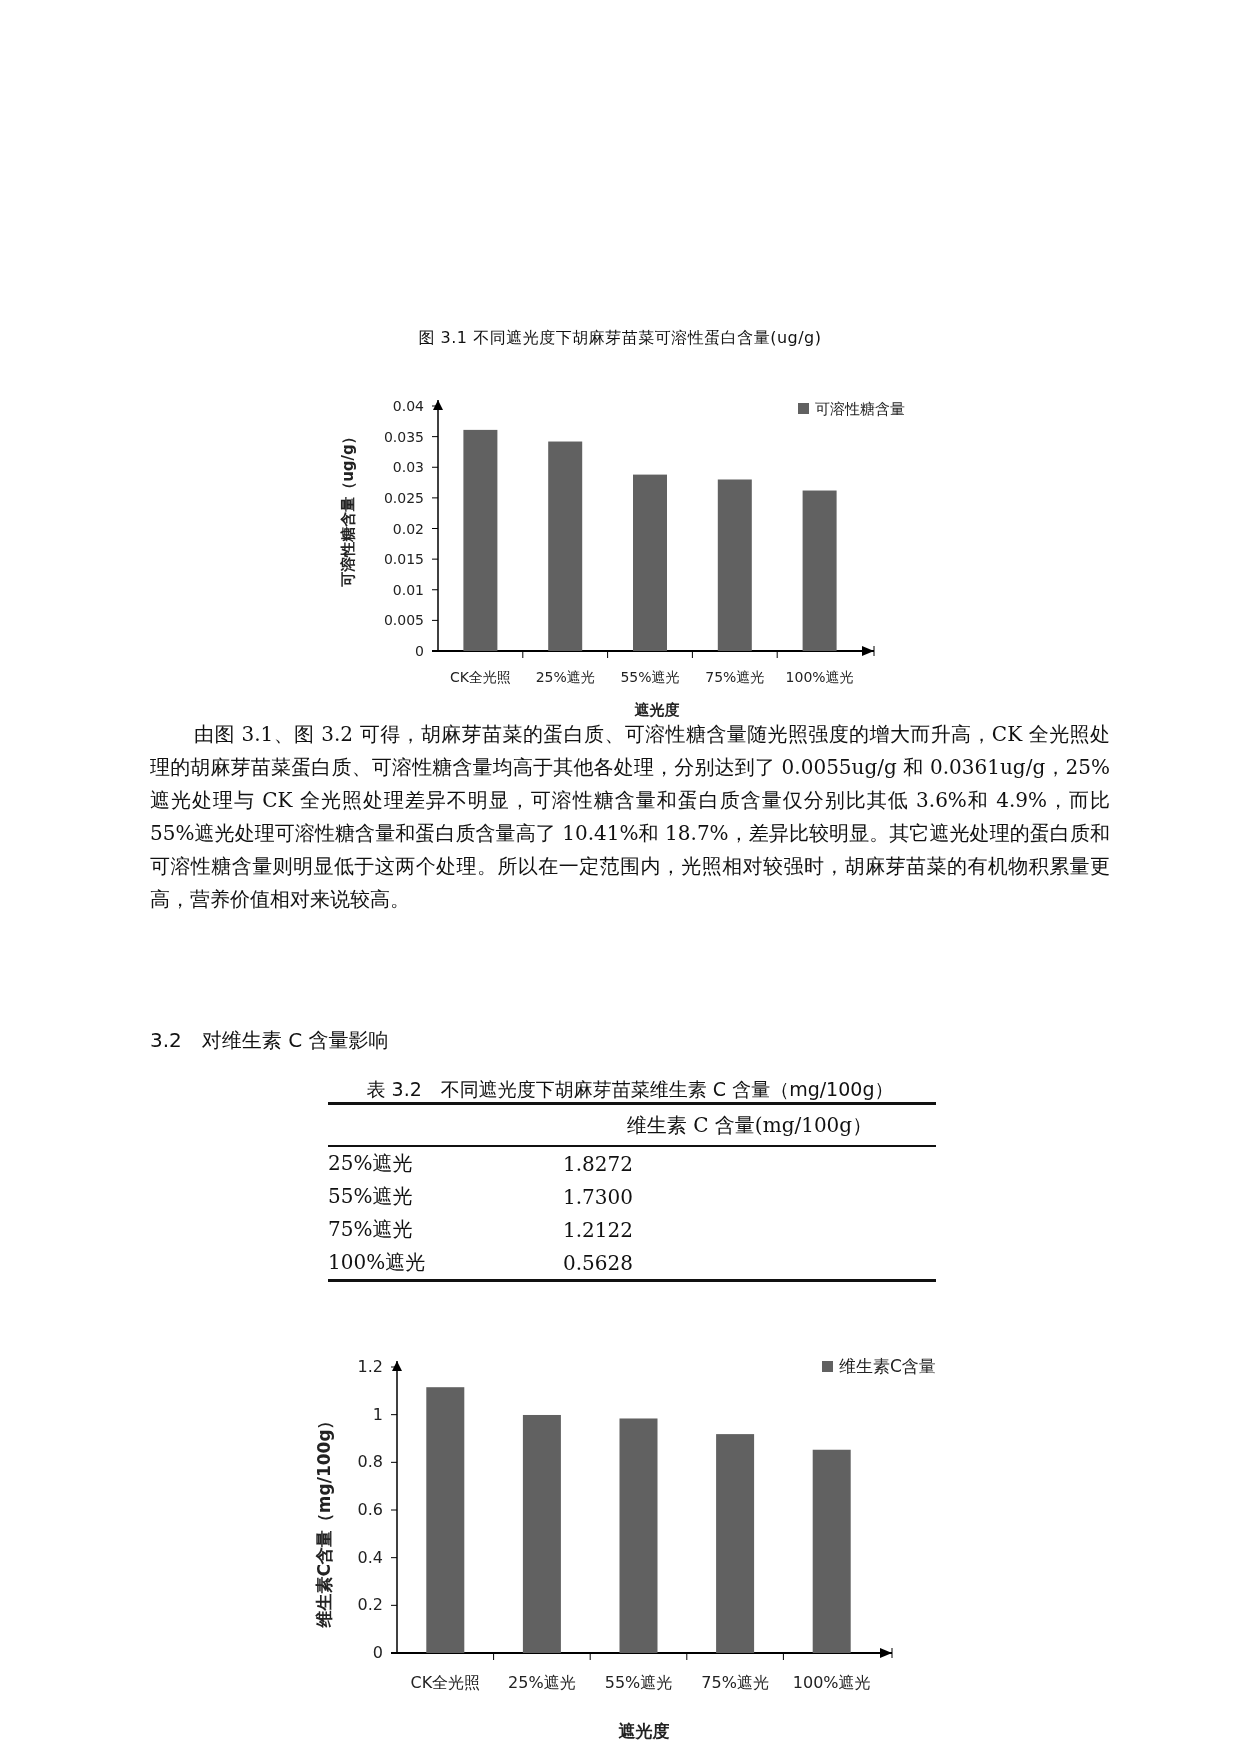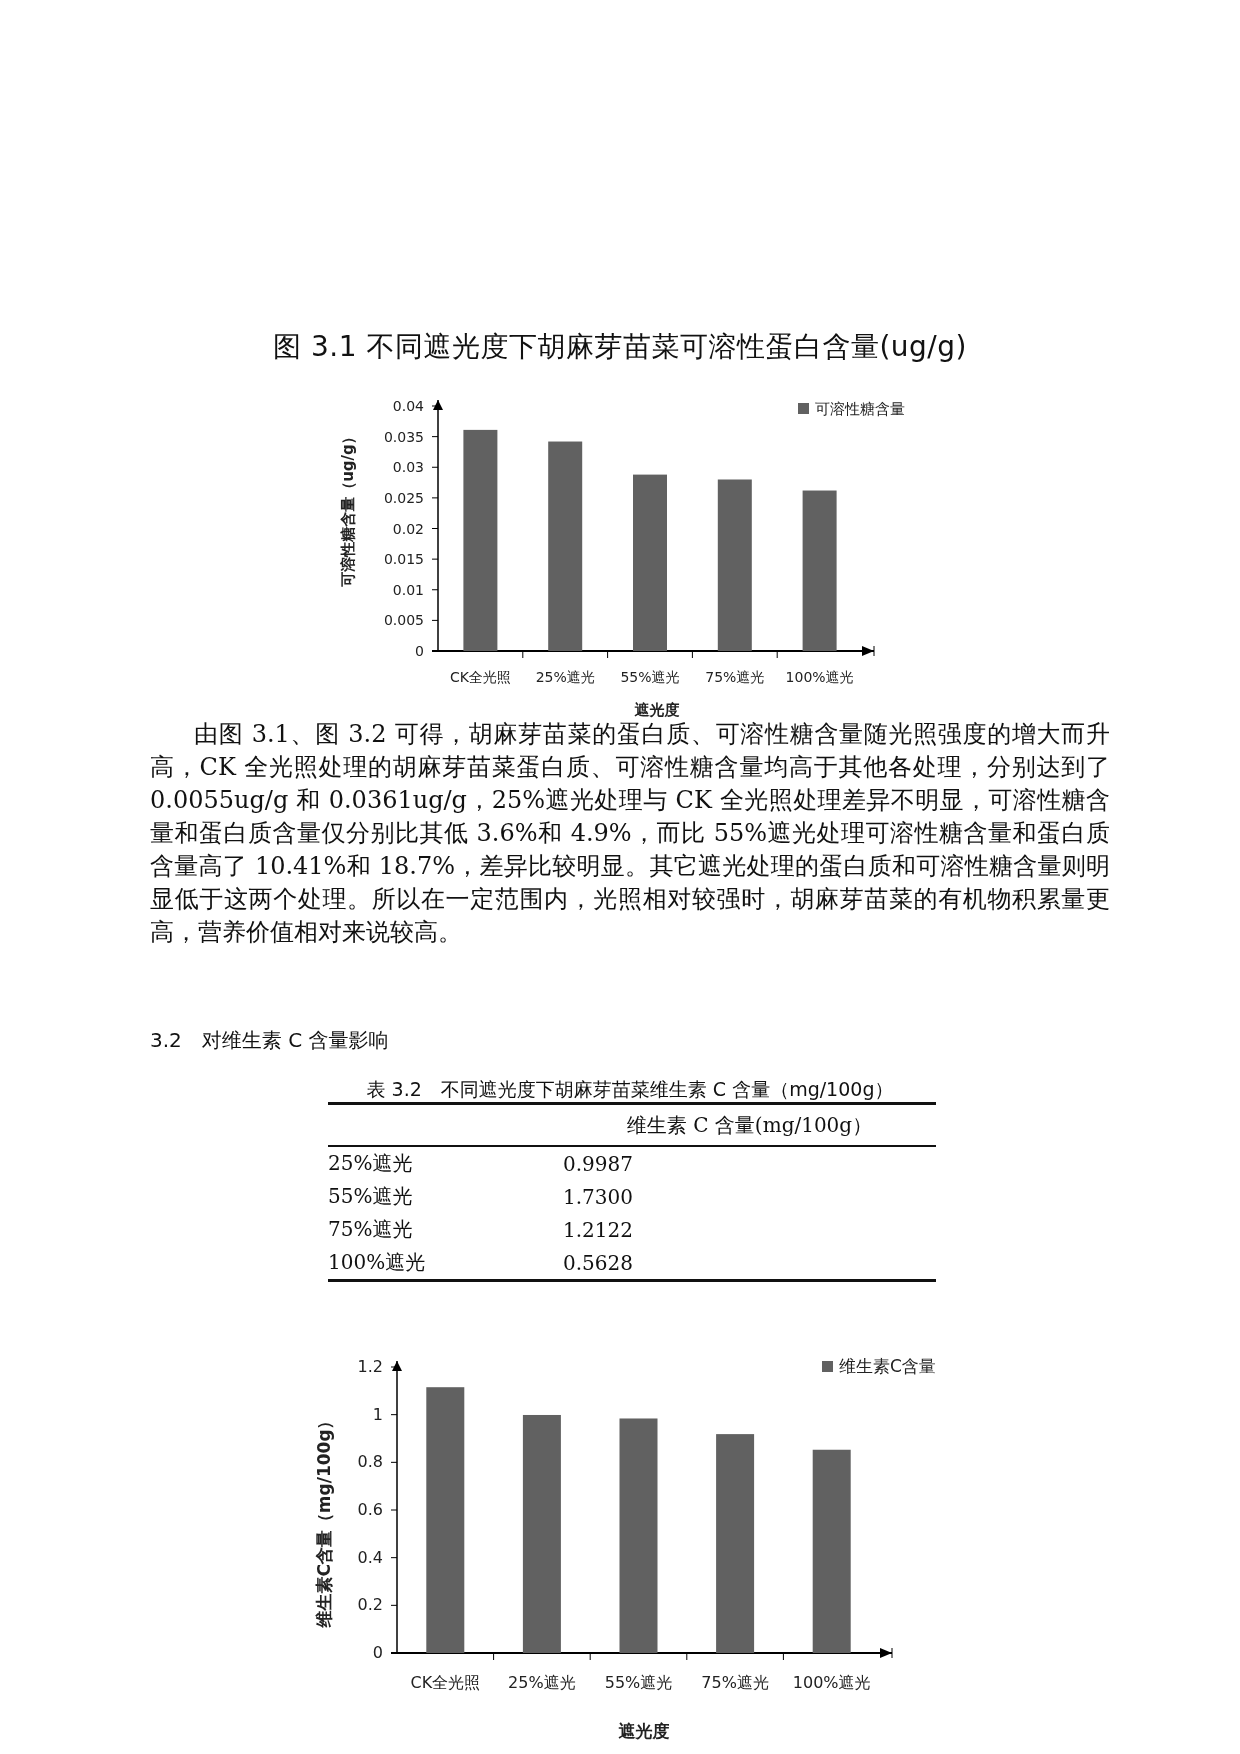--- a/index.html
+++ b/index.html
@@ -1,23 +1,23 @@
 <!DOCTYPE html>
 <html><head>
 <meta charset="utf-8">
 <style>
   html, body { margin: 0; padding: 0; background: #ffffff; }
   body { width: 1240px; height: 1754px; position: relative; overflow: hidden;
          font-family: "DejaVu Serif", "Liberation Serif", serif; color: #111; }
   .abs { position: absolute; }
-  .fig-title { left: 0; width: 1240px; top: 328px; text-align: center; font-family: "DejaVu Sans", sans-serif; font-size: 28px; letter-spacing: 0.5px; }
+  .fig-title { left: 0; width: 1240px; top: 328px; text-align: center; font-family: "DejaVu Sans", sans-serif; font-size: 16px; letter-spacing: 0.5px; }
   .chart { position: absolute; }
   .chart svg { position: absolute; left: 0; top: 0; overflow: visible; }
   .chart text { font-family: "DejaVu Sans", sans-serif; fill: #222; }
-  .para { left: 150px; width: 960px; top: 718px; font-size: 24px; line-height: 33px; text-align: justify; }
+  .para { left: 150px; width: 960px; top: 718px; font-size: 20px; line-height: 33px; text-align: justify; }
   .para p { margin: 0; text-indent: 44px; }
   .sec-head { left: 150px; top: 1027px; font-family: "DejaVu Sans", sans-serif; font-size: 20px; }
   .tbl-caption { left: 330px; width: 600px; top: 1077px; text-align: center; font-family: "DejaVu Sans", sans-serif; font-size: 19px; }
   table.vt { position: absolute; left: 328px; top: 1102px; width: 608px; border-collapse: collapse; font-family: "DejaVu Serif", serif; font-size: 20px; }
   table.vt th, table.vt td { padding: 0; height: 33px; font-weight: normal; }
   table.vt thead tr th { height: 40px; }
   table.vt thead { border-top: 3px solid #111; border-bottom: 2px solid #111; }
   table.vt tbody { border-bottom: 3px solid #111; }
   table.vt td.c1, table.vt th.c1 { width: 235px; }
 </style>
@@ -83,21 +83,21 @@
 <table class="vt">
   <thead>
     <tr>
       <th class="c1"></th>
       <th>维生素 C 含量(mg/100g）</th>
     </tr>
   </thead>
   <tbody>
     <tr>
       <td class="c1">25%遮光</td>
-      <td>0.9987</td>
+      <td>1.8272</td>
     </tr>
     <tr>
       <td class="c1">55%遮光</td>
       <td>1.7300</td>
     </tr>
     <tr>
       <td class="c1">75%遮光</td>
       <td>1.2122</td>
     </tr>
     <tr>

